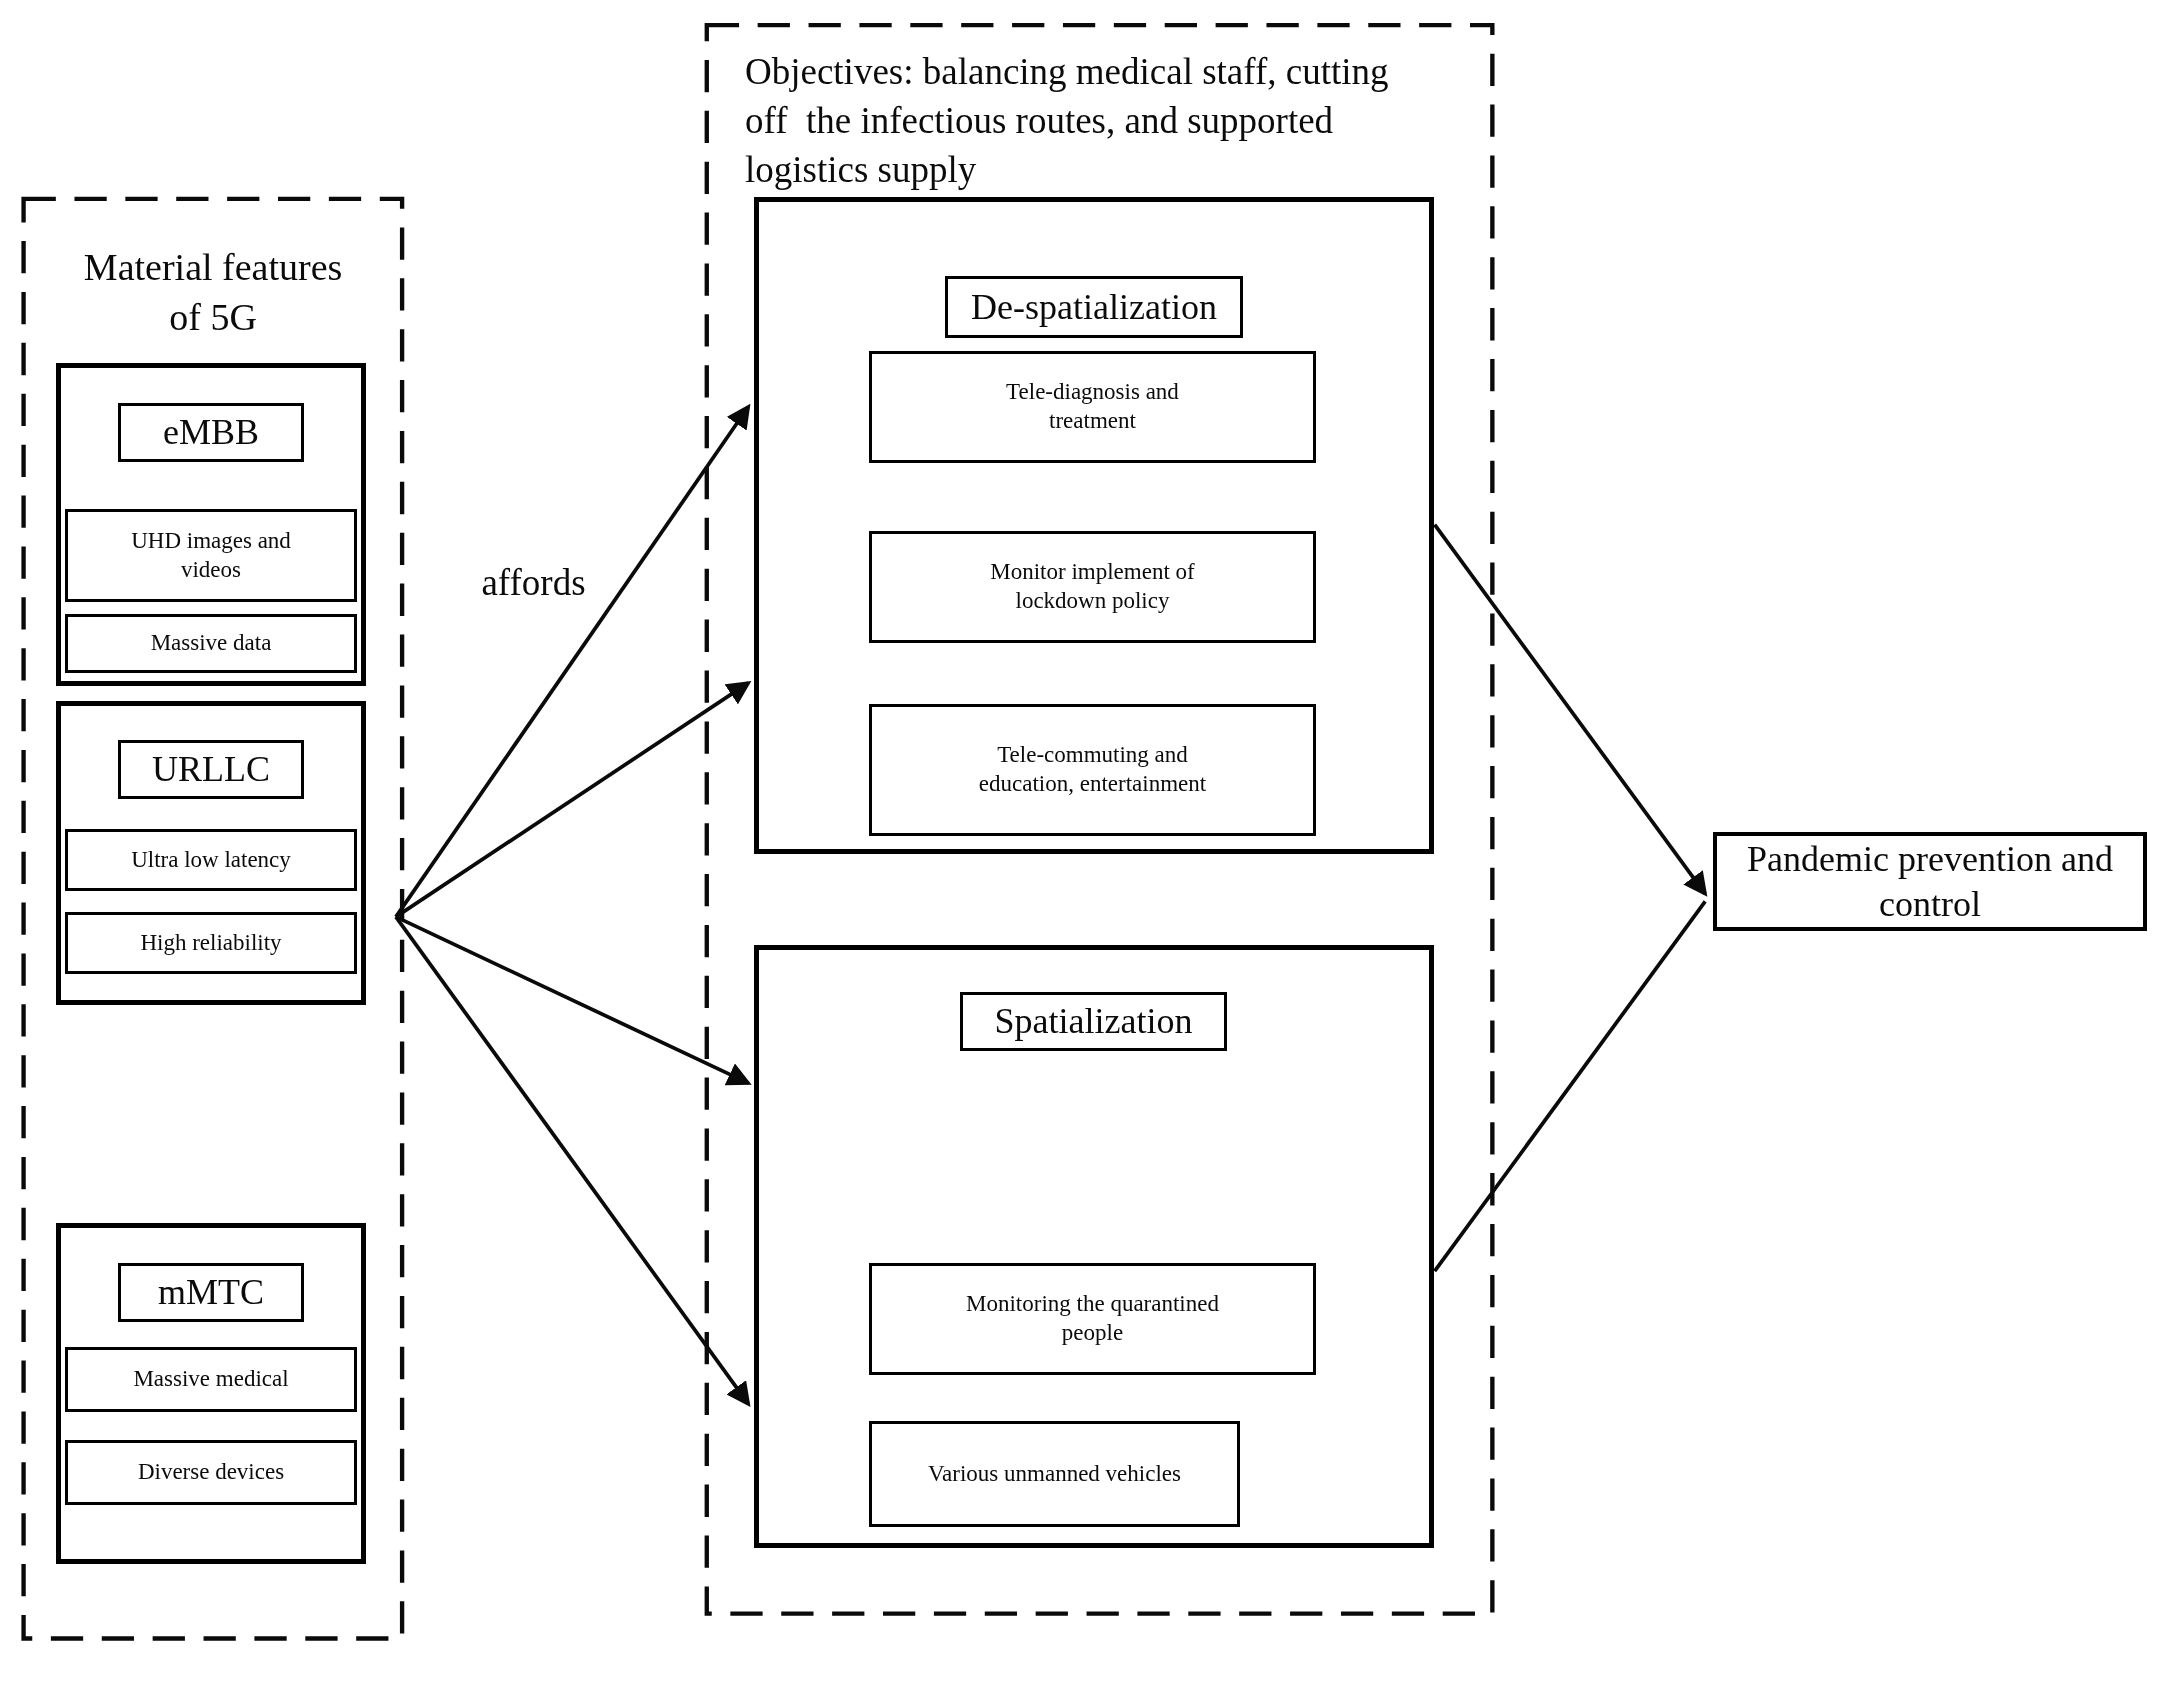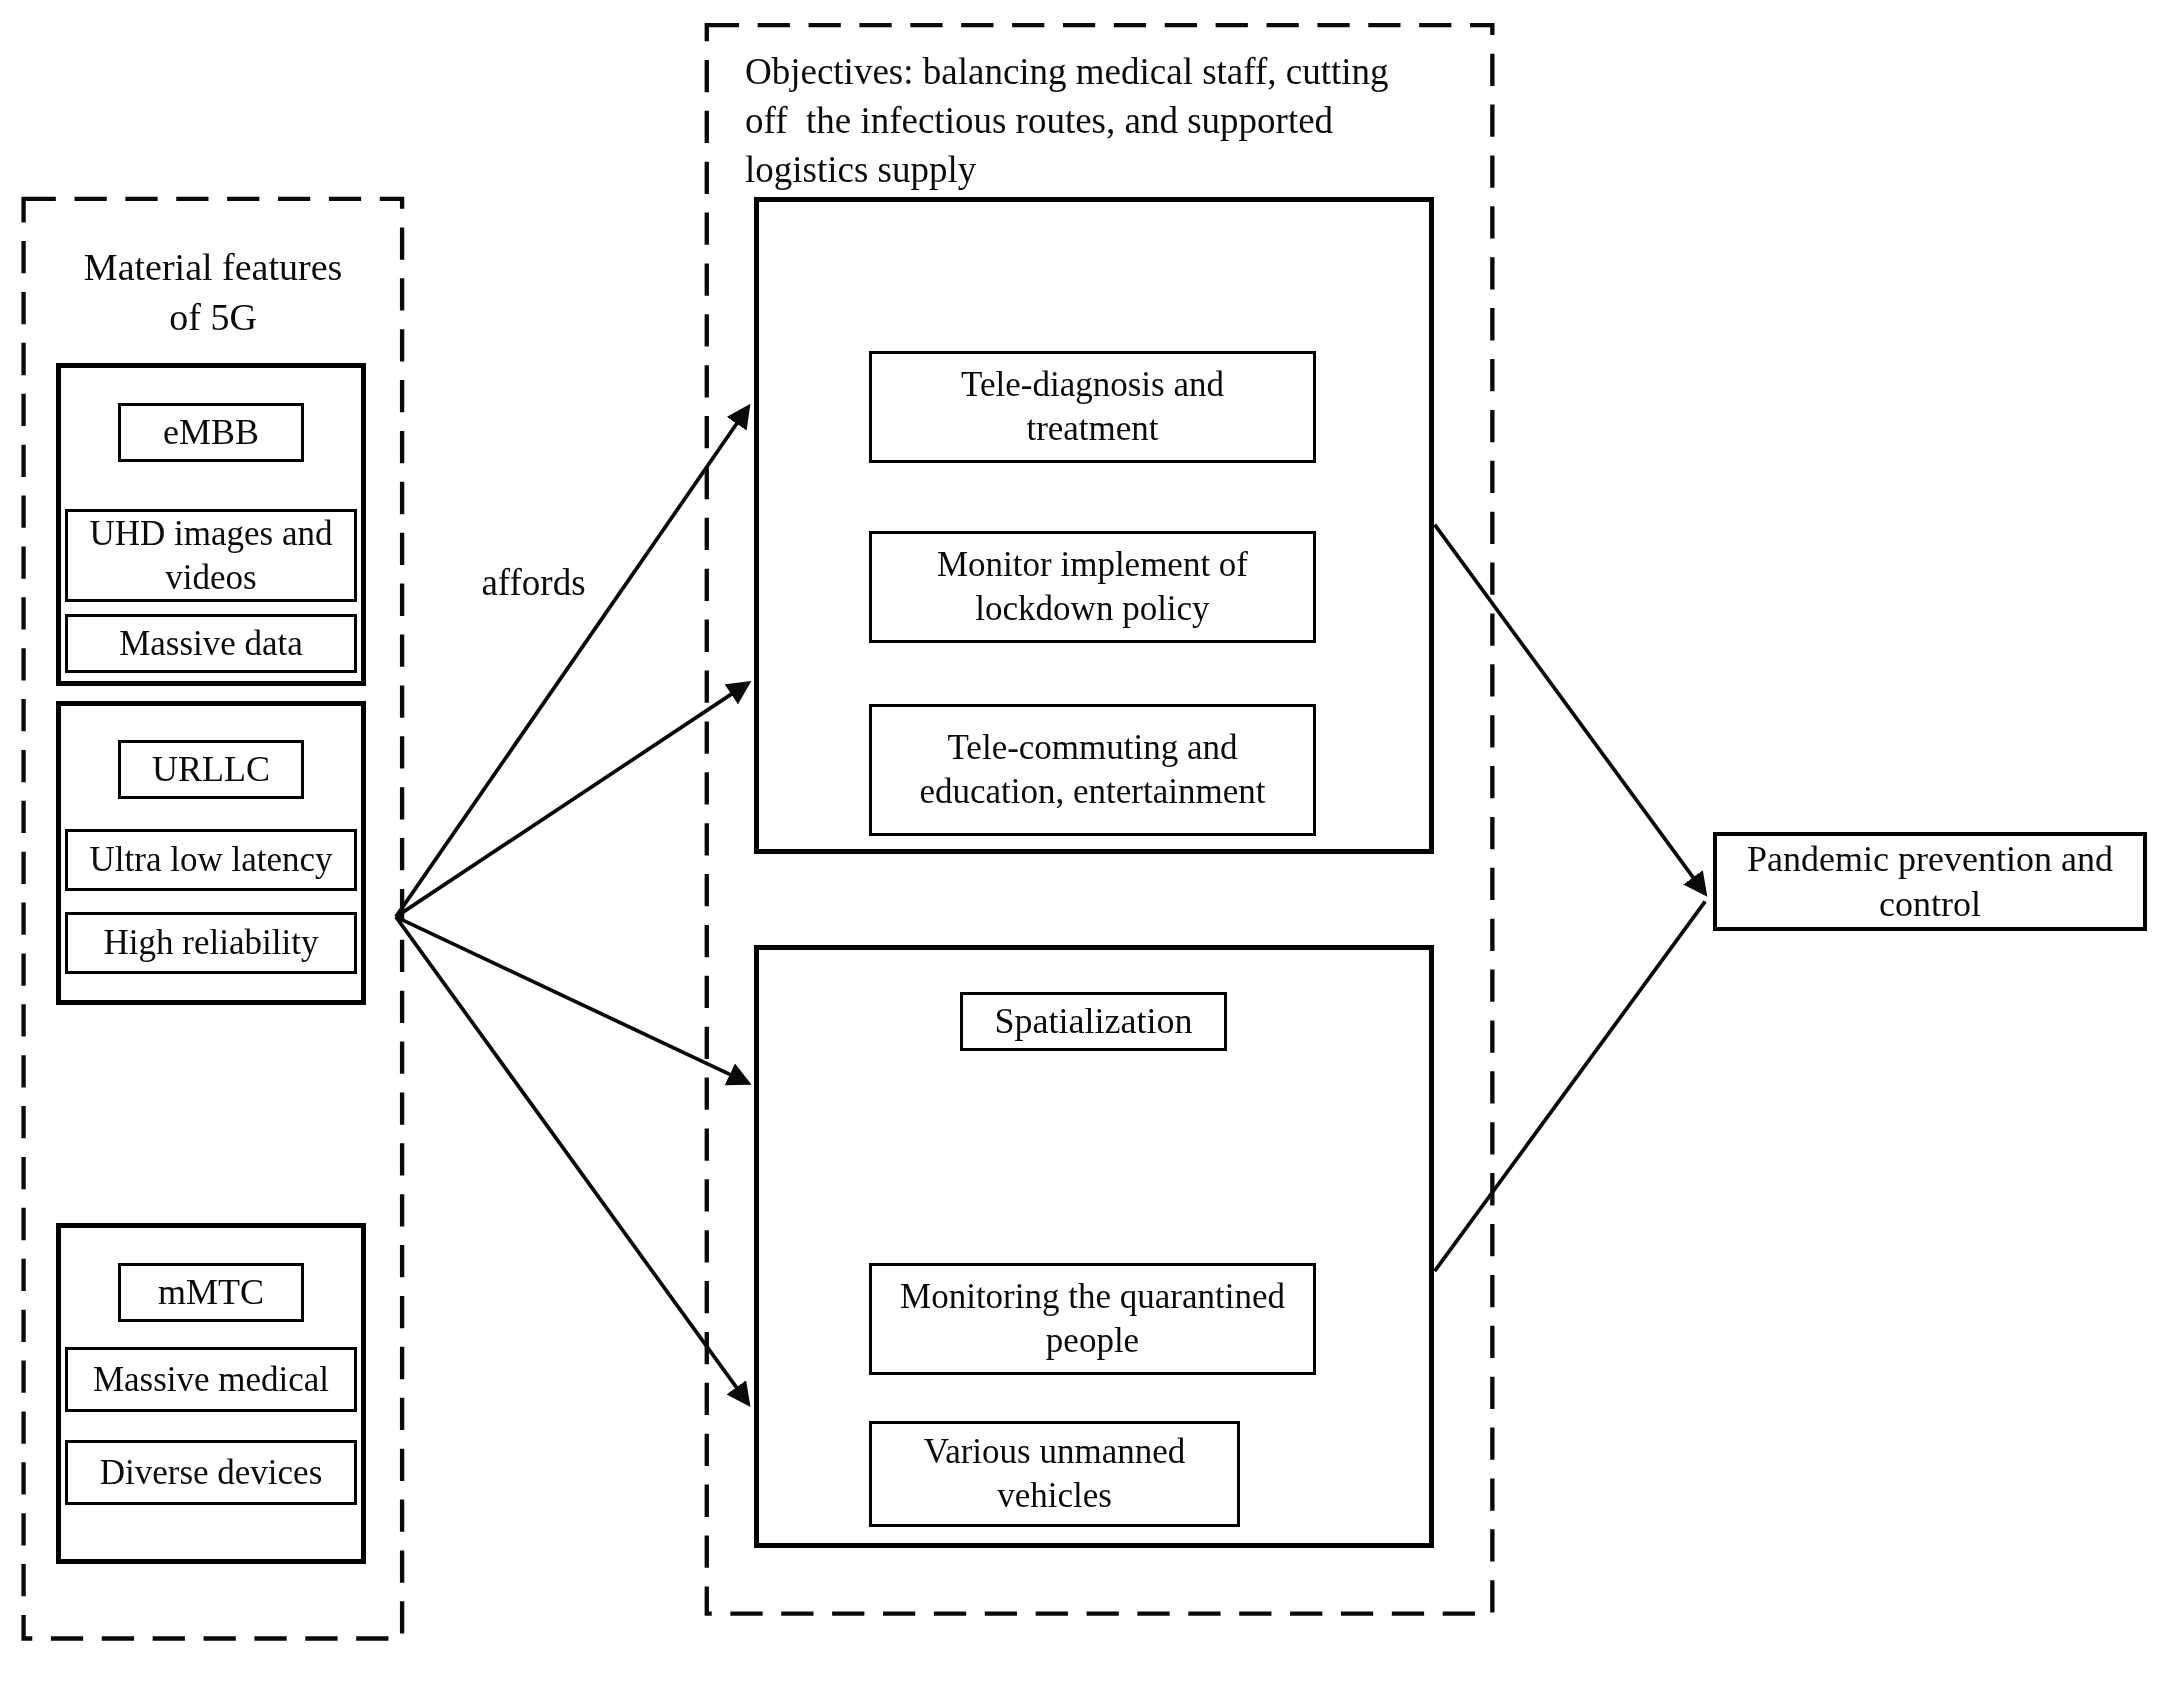--- a/index.html
+++ b/index.html
@@ -9,21 +9,21 @@
     background:#ffffff;
     font-family:"Liberation Serif","DejaVu Serif",serif;
     color:#0b0b0b;
     overflow:hidden;
   }
   .overlay{position:absolute;left:0;top:0;z-index:0;}
   .box{
     position:absolute;box-sizing:border-box;background:#ffffff;
     display:flex;align-items:center;justify-content:center;
     text-align:center;white-space:pre-wrap;
-    font-size:35px;line-height:1.25;z-index:2;
+    font-size:23px;line-height:1.25;z-index:2;
   }
   .outer{border:5px solid #000;background:transparent;z-index:1;}
   .label-box{border:3.7px solid #000;font-size:36px;}
   .leaf{border:3.7px solid #000;}
   .outcome{border:4.3px solid #000;font-size:36px;}
   .free-text{
     position:absolute;white-space:pre-wrap;z-index:2;
     font-size:37px;line-height:1.32;
   }
   .centered-text{text-align:center;}
@@ -72,20 +72,21 @@
   <div class="box leaf" style="left:65px;top:1347px;width:292px;height:65px;">Massive medical</div>
   <div class="box leaf" style="left:65px;top:1440px;width:292px;height:65px;">Diverse devices</div>
 
   <div class="free-text centered-text" style="left:428px;top:559px;width:211px;">affords</div>
 
   <div class="free-text" style="left:745px;top:48px;width:726px;">Objectives: balancing medical staff, cutting
 off  the infectious routes, and supported
 logistics supply</div>
 
   <div class="box outer" style="left:754px;top:197px;width:680px;height:657px;"></div>
+  <div class="box label-box" style="left:945px;top:276px;width:298px;height:62px;">De-spatialization</div>
   <div class="box leaf" style="left:869px;top:351px;width:447px;height:112px;">Tele-diagnosis and
 treatment</div>
   <div class="box leaf" style="left:869px;top:531px;width:447px;height:112px;">Monitor implement of
 lockdown policy</div>
   <div class="box leaf" style="left:869px;top:704px;width:447px;height:132px;">Tele-commuting and
 education, entertainment</div>
 
   <div class="box outer" style="left:754px;top:945px;width:680px;height:603px;"></div>
   <div class="box label-box" style="left:960px;top:992px;width:267px;height:59px;">Spatialization</div>
   <div class="box leaf" style="left:869px;top:1263px;width:447px;height:112px;">Monitoring the quarantined

